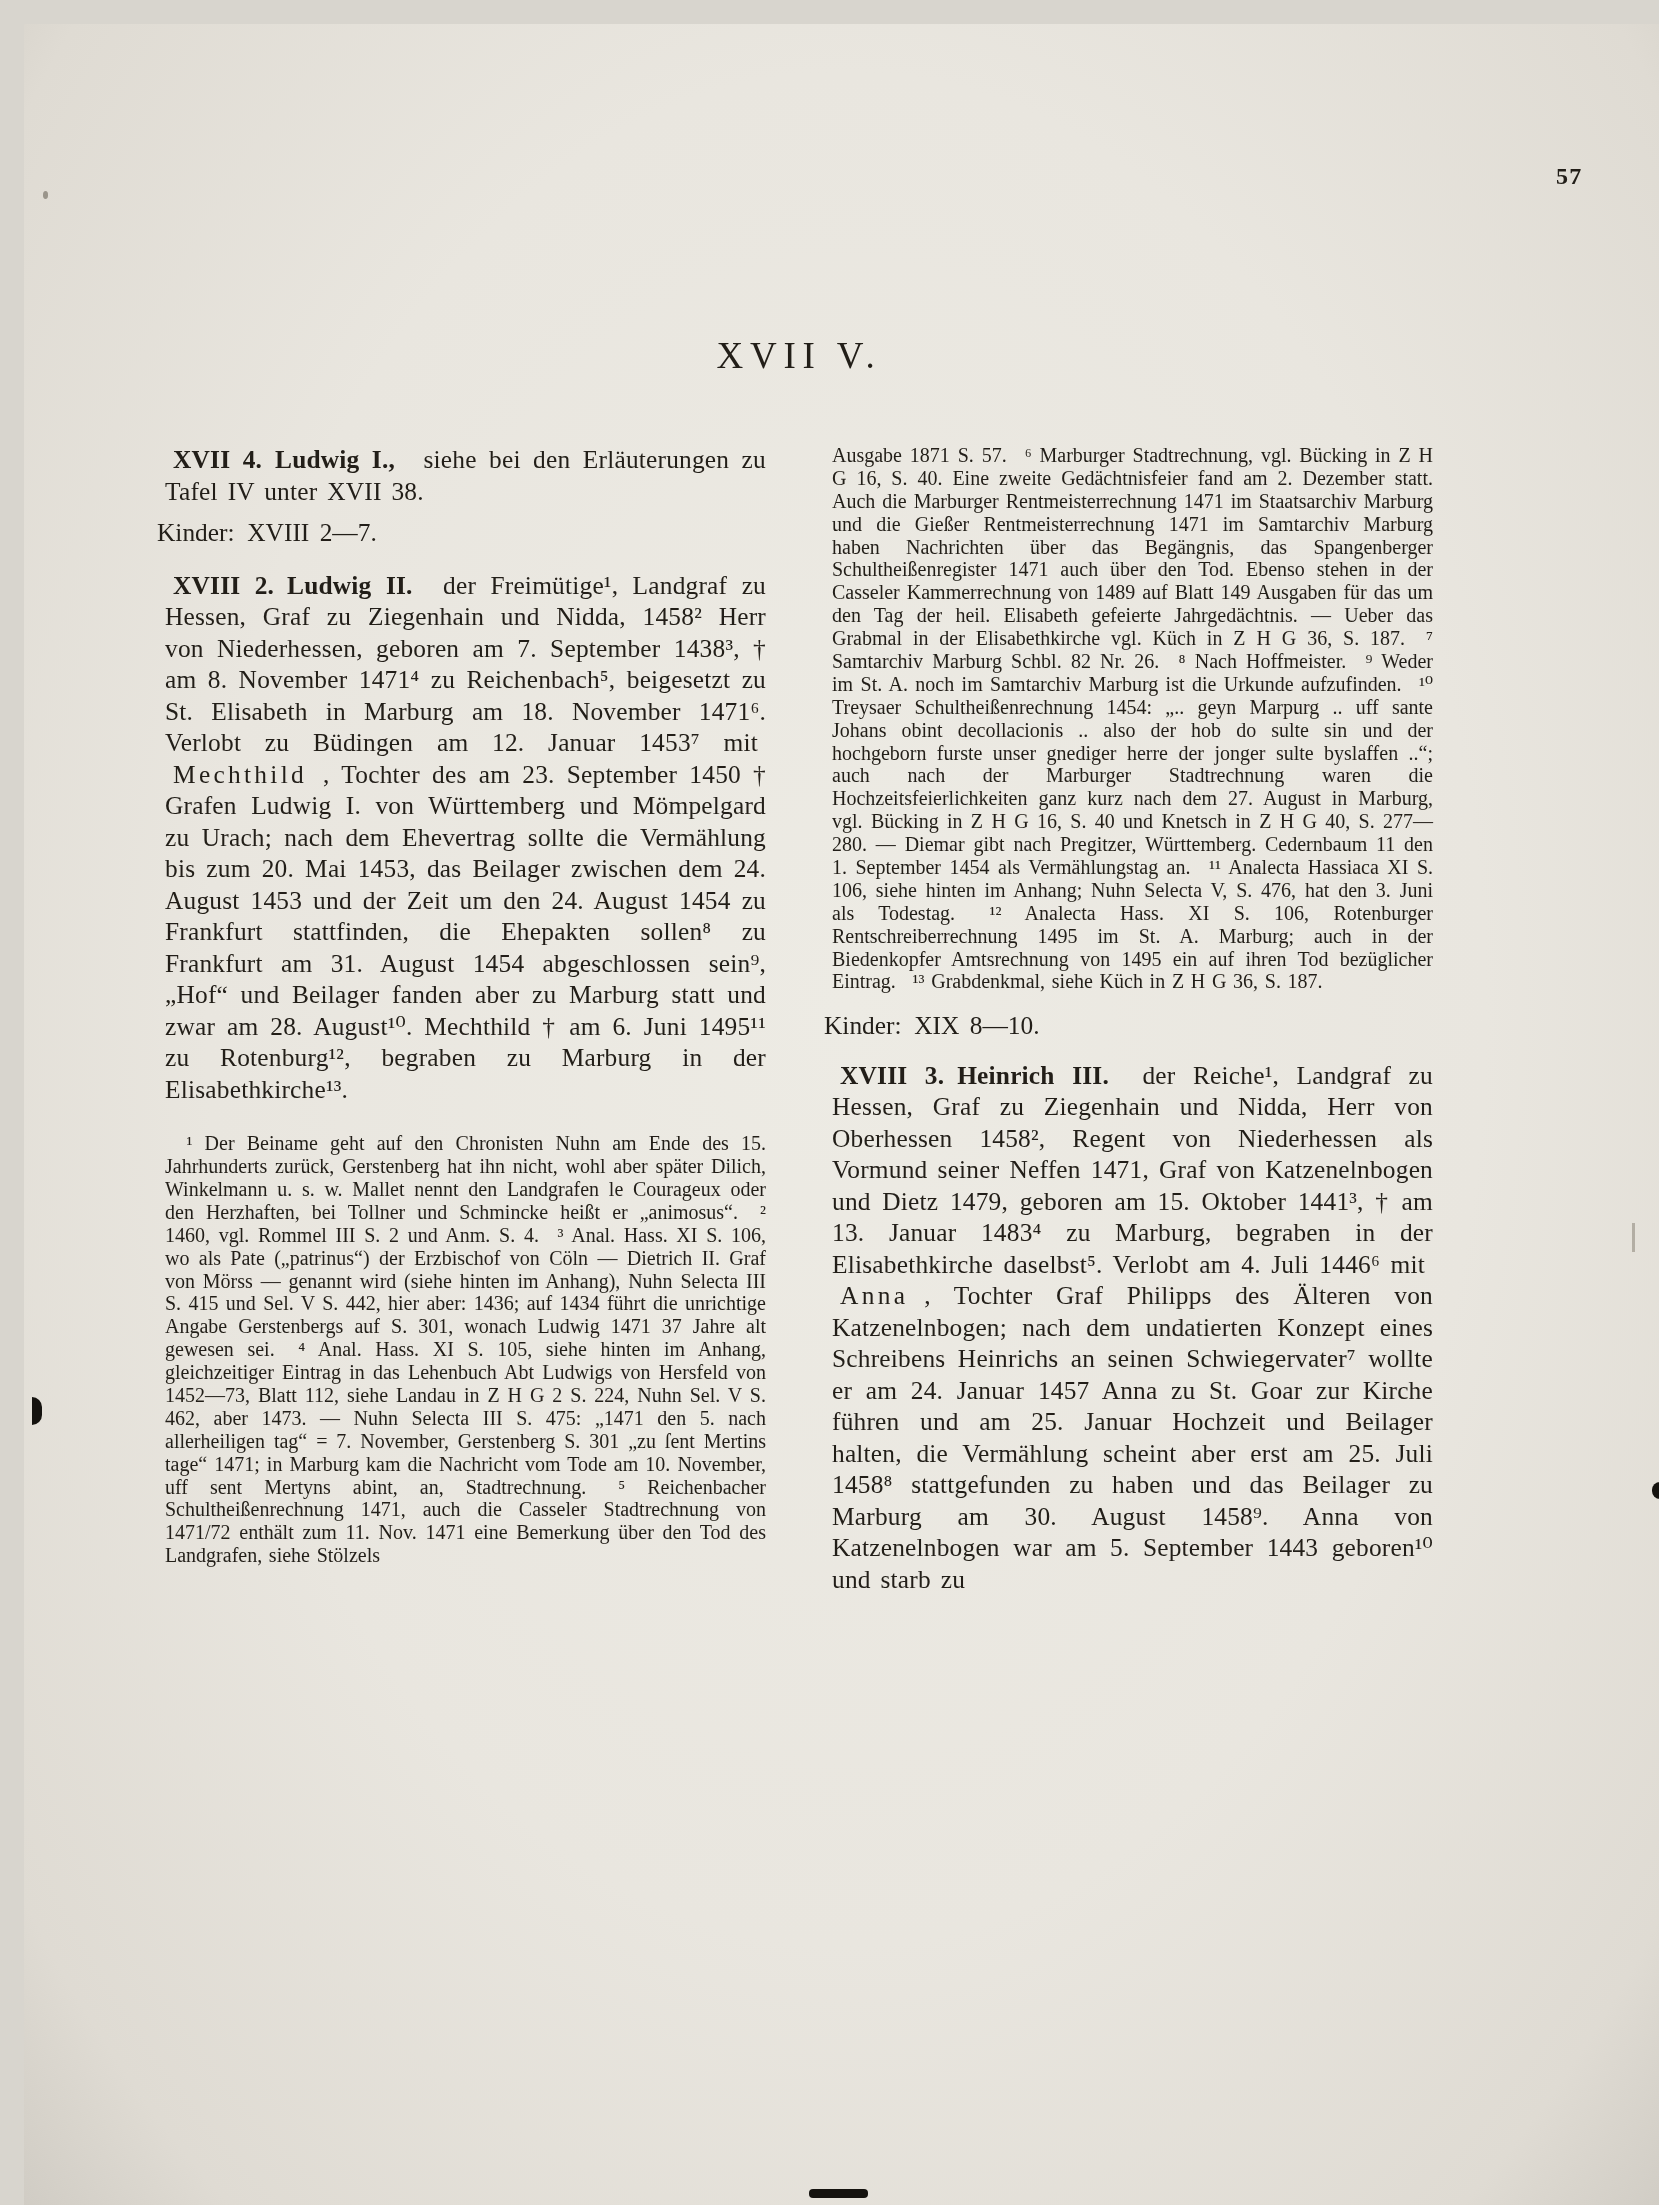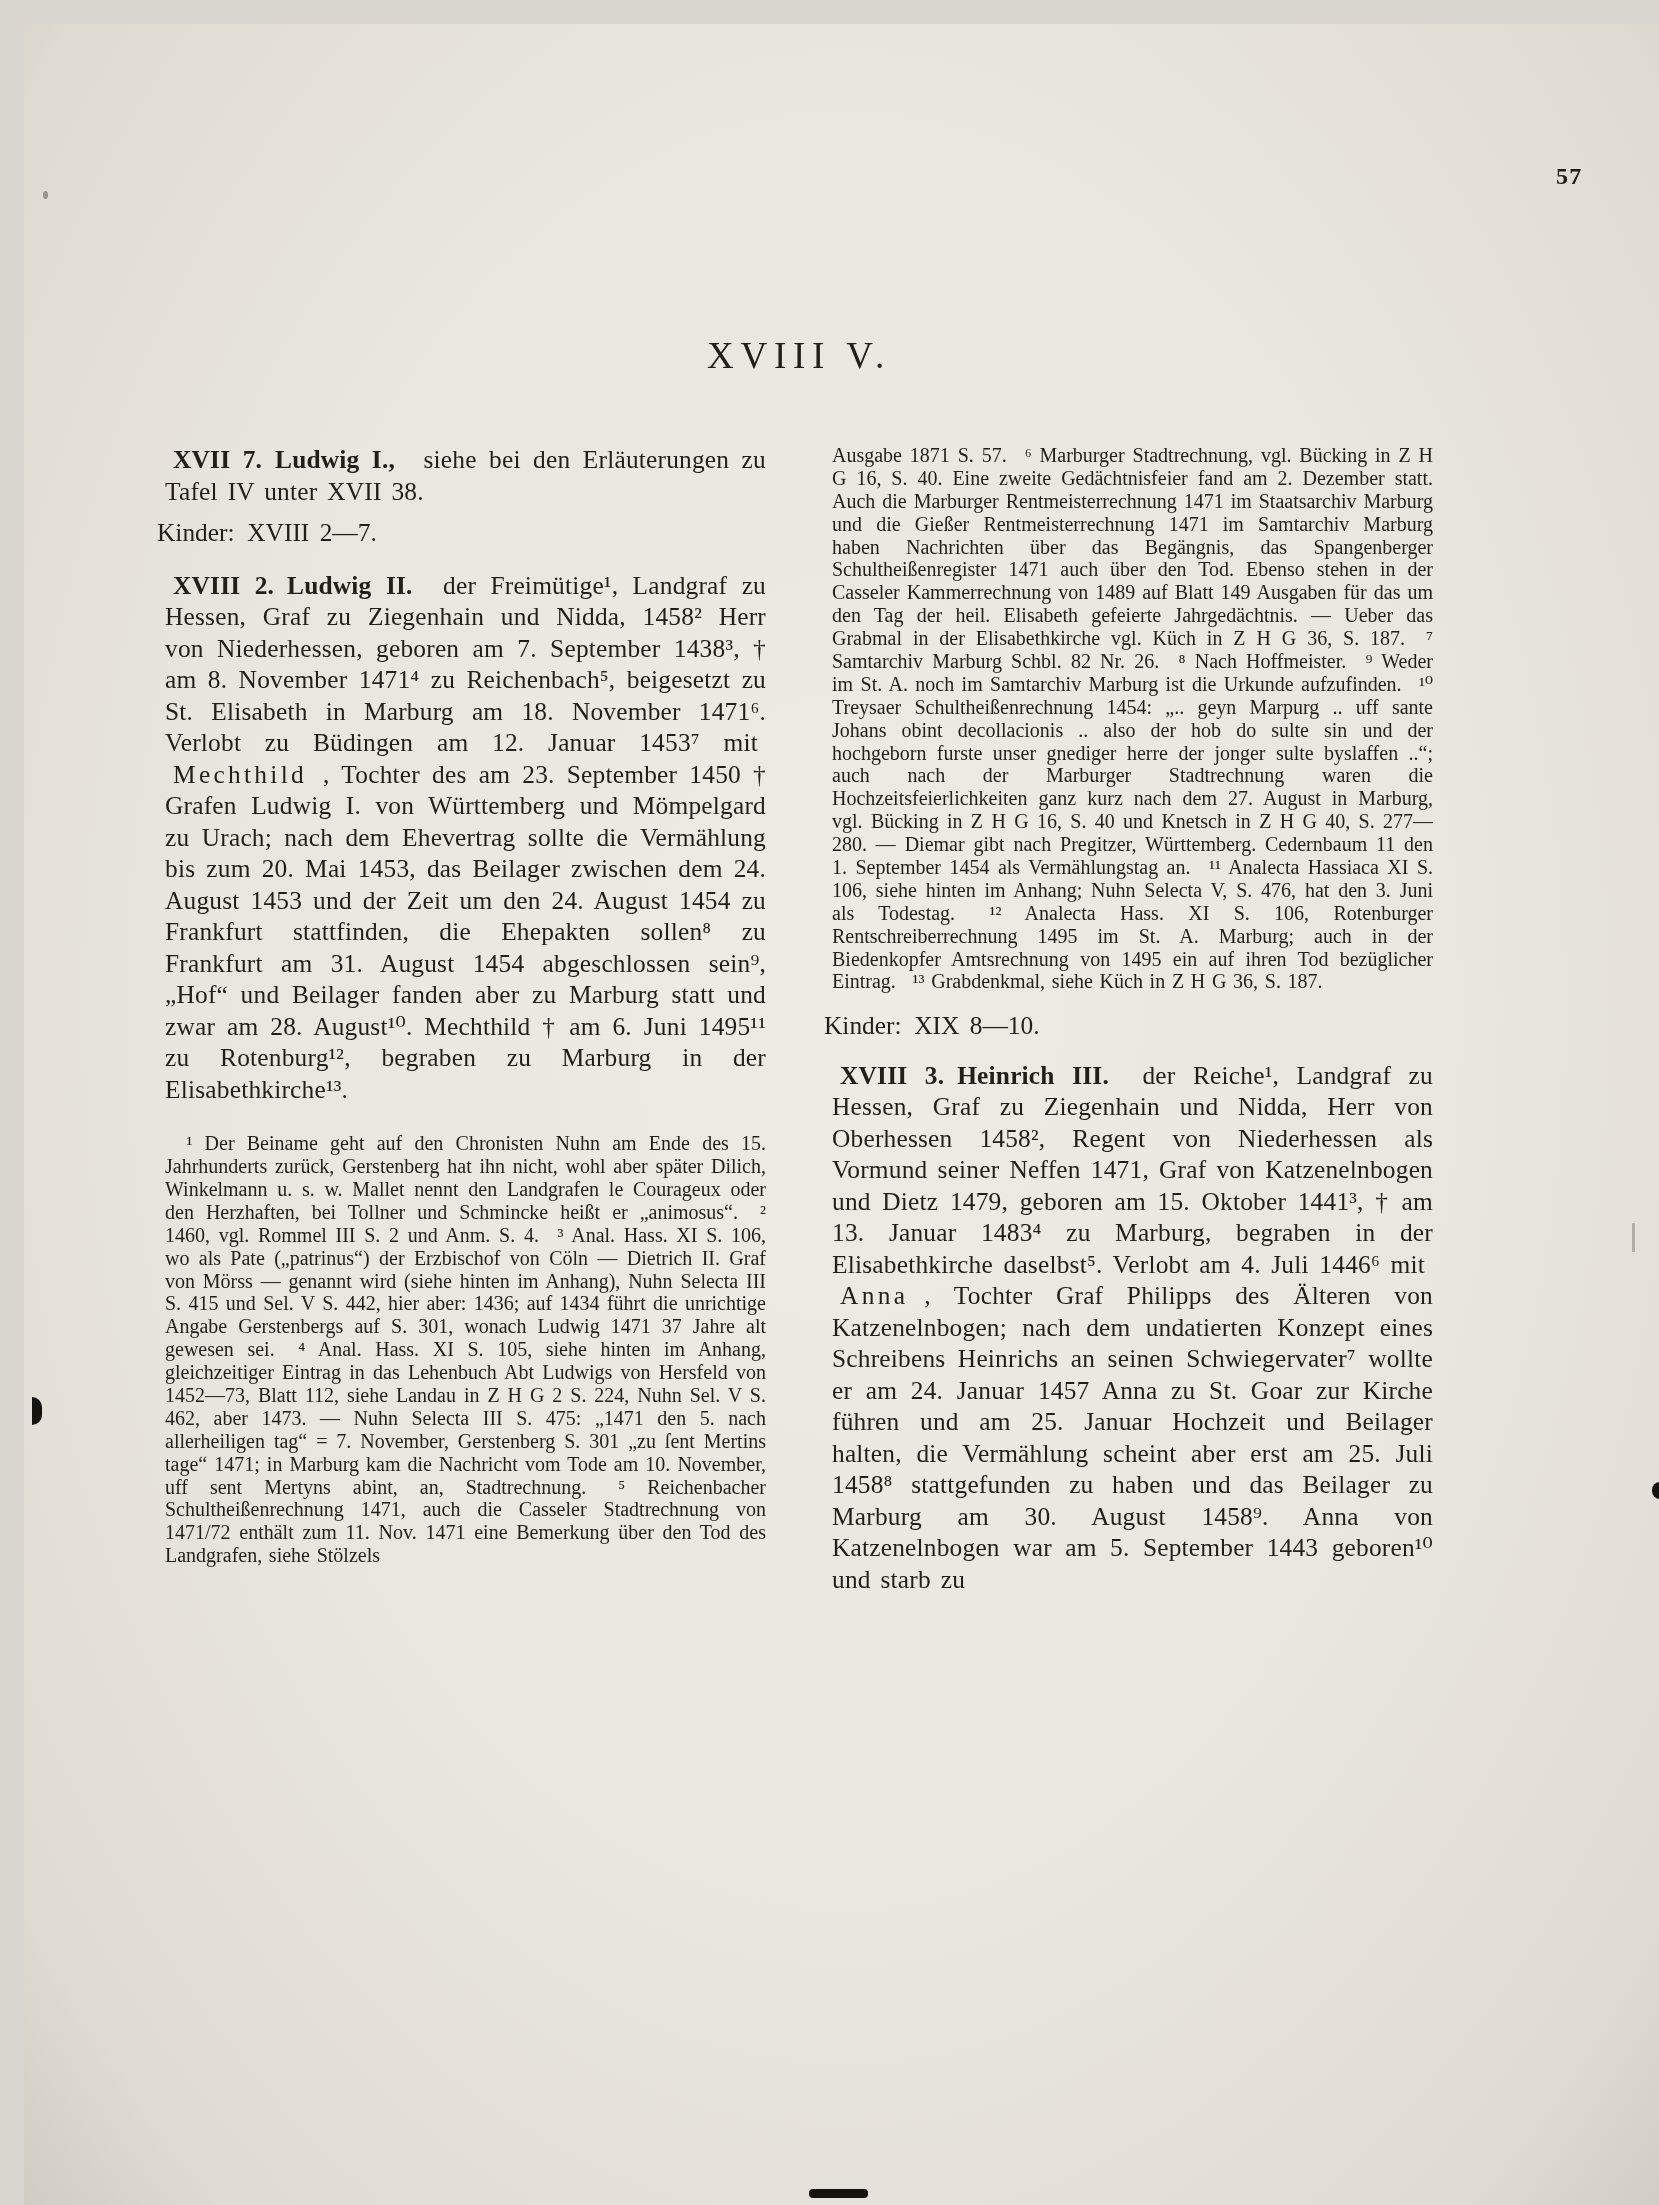--- a/index.html
+++ b/index.html
@@ -74,26 +74,26 @@
   .artifact-top-left { left: 10.7px; top: 159px; width: 5.3px; height: 8px; background: #9a958b; border-radius: 50%; }
   .artifact-right-line { right: 25.4px; top: 1191px; width: 2.7px; height: 29px; background: #b3aea4; }
 </style>
 </head>
 <body>
 
 <div class="page">
 
   <div class="page-number">57</div>
 
-  <div class="title">XVIII V.</div>
+  <div class="title">XVII V.</div>
 
   <div class="columns">
 
     <div class="col">
-      <p class="entry"><span class="lead">XVII 7. Ludwig I.,</span><span> siehe bei den Erläuterungen zu Tafel IV unter XVII 38.</span></p>
+      <p class="entry"><span class="lead">XVII 4. Ludwig I.,</span><span> siehe bei den Erläuterungen zu Tafel IV unter XVII 38.</span></p>
 
       <p class="kinder">Kinder: XVIII 2—7.</p>
 
       <p class="entry"><span class="lead">XVIII 2. Ludwig II.</span><span> der Freimütige¹, Landgraf zu Hessen, Graf zu Ziegenhain und Nidda, 1458² Herr von Niederhessen, geboren am 7. September 1438³, † am 8. November 1471⁴ zu Reichenbach⁵, beigesetzt zu St. Elisabeth in Marburg am 18. November 1471⁶. Verlobt zu Büdingen am 12. Januar 1453⁷ mit </span><span class="sperr">Mechthild</span><span>, Tochter des am 23. September 1450 † Grafen Ludwig I. von Württemberg und Mömpelgard zu Urach; nach dem Ehevertrag sollte die Vermählung bis zum 20. Mai 1453, das Beilager zwischen dem 24. August 1453 und der Zeit um den 24. August 1454 zu Frankfurt stattfinden, die Ehepakten sollen⁸ zu Frankfurt am 31. August 1454 abgeschlossen sein⁹, „Hof“ und Beilager fanden aber zu Marburg statt und zwar am 28. August¹⁰. Mechthild † am 6. Juni 1495¹¹ zu Rotenburg¹², begraben zu Marburg in der Elisabethkirche¹³.</span></p>
 
       <p class="footnotes left-block">¹ Der Beiname geht auf den Chronisten Nuhn am Ende des 15. Jahrhunderts zurück, Gerstenberg hat ihn nicht, wohl aber später Dilich, Winkelmann u. s. w. Mallet nennt den Landgrafen le Courageux oder den Herzhaften, bei Tollner und Schmincke heißt er „animosus“.  ² 1460, vgl. Rommel III S. 2 und Anm. S. 4.  ³ Anal. Hass. XI S. 106, wo als Pate („patrinus“) der Erzbischof von Cöln — Dietrich II. Graf von Mörss — genannt wird (siehe hinten im Anhang), Nuhn Selecta III S. 415 und Sel. V S. 442, hier aber: 1436; auf 1434 führt die unrichtige Angabe Gerstenbergs auf S. 301, wonach Ludwig 1471 37 Jahre alt gewesen sei.  ⁴ Anal. Hass. XI S. 105, siehe hinten im Anhang, gleichzeitiger Eintrag in das Lehenbuch Abt Ludwigs von Hersfeld von 1452—73, Blatt 112, siehe Landau in Z H G 2 S. 224, Nuhn Sel. V S. 462, aber 1473. — Nuhn Selecta III S. 475: „1471 den 5. nach allerheiligen tag“ = 7. November, Gerstenberg S. 301 „zu ſent Mertins tage“ 1471; in Marburg kam die Nachricht vom Tode am 10. November, uff sent Mertyns abint, an, Stadtrechnung.  ⁵ Reichenbacher Schultheißenrechnung 1471, auch die Casseler Stadtrechnung von 1471/72 enthält zum 11. Nov. 1471 eine Bemerkung über den Tod des Landgrafen, siehe Stölzels</p>
     </div>
 
     <div class="col">
       <p class="footnotes">Ausgabe 1871 S. 57.  ⁶ Marburger Stadtrechnung, vgl. Bücking in Z H G 16, S. 40. Eine zweite Gedächtnisfeier fand am 2. Dezember statt. Auch die Marburger Rentmeisterrechnung 1471 im Staatsarchiv Marburg und die Gießer Rentmeisterrechnung 1471 im Samtarchiv Marburg haben Nachrichten über das Begängnis, das Spangenberger Schultheißenregister 1471 auch über den Tod. Ebenso stehen in der Casseler Kammerrechnung von 1489 auf Blatt 149 Ausgaben für das um den Tag der heil. Elisabeth gefeierte Jahrgedächtnis. — Ueber das Grabmal in der Elisabethkirche vgl. Küch in Z H G 36, S. 187.  ⁷ Samtarchiv Marburg Schbl. 82 Nr. 26.  ⁸ Nach Hoffmeister.  ⁹ Weder im St. A. noch im Samtarchiv Marburg ist die Urkunde aufzufinden.  ¹⁰ Treysaer Schultheißenrechnung 1454: „.. geyn Marpurg .. uff sante Johans obint decollacionis .. also der hob do sulte sin und der hochgeborn furste unser gnediger herre der jonger sulte byslaffen ..“; auch nach der Marburger Stadtrechnung waren die Hochzeitsfeierlichkeiten ganz kurz nach dem 27. August in Marburg, vgl. Bücking in Z H G 16, S. 40 und Knetsch in Z H G 40, S. 277—280. — Diemar gibt nach Pregitzer, Württemberg. Cedernbaum 11 den 1. September 1454 als Vermählungstag an.  ¹¹ Analecta Hassiaca XI S. 106, siehe hinten im Anhang; Nuhn Selecta V, S. 476, hat den 3. Juni als Todestag.  ¹² Analecta Hass. XI S. 106, Rotenburger Rentschreiberrechnung 1495 im St. A. Marburg; auch in der Biedenkopfer Amtsrechnung von 1495 ein auf ihren Tod bezüglicher Eintrag.  ¹³ Grabdenkmal, siehe Küch in Z H G 36, S. 187.</p>

